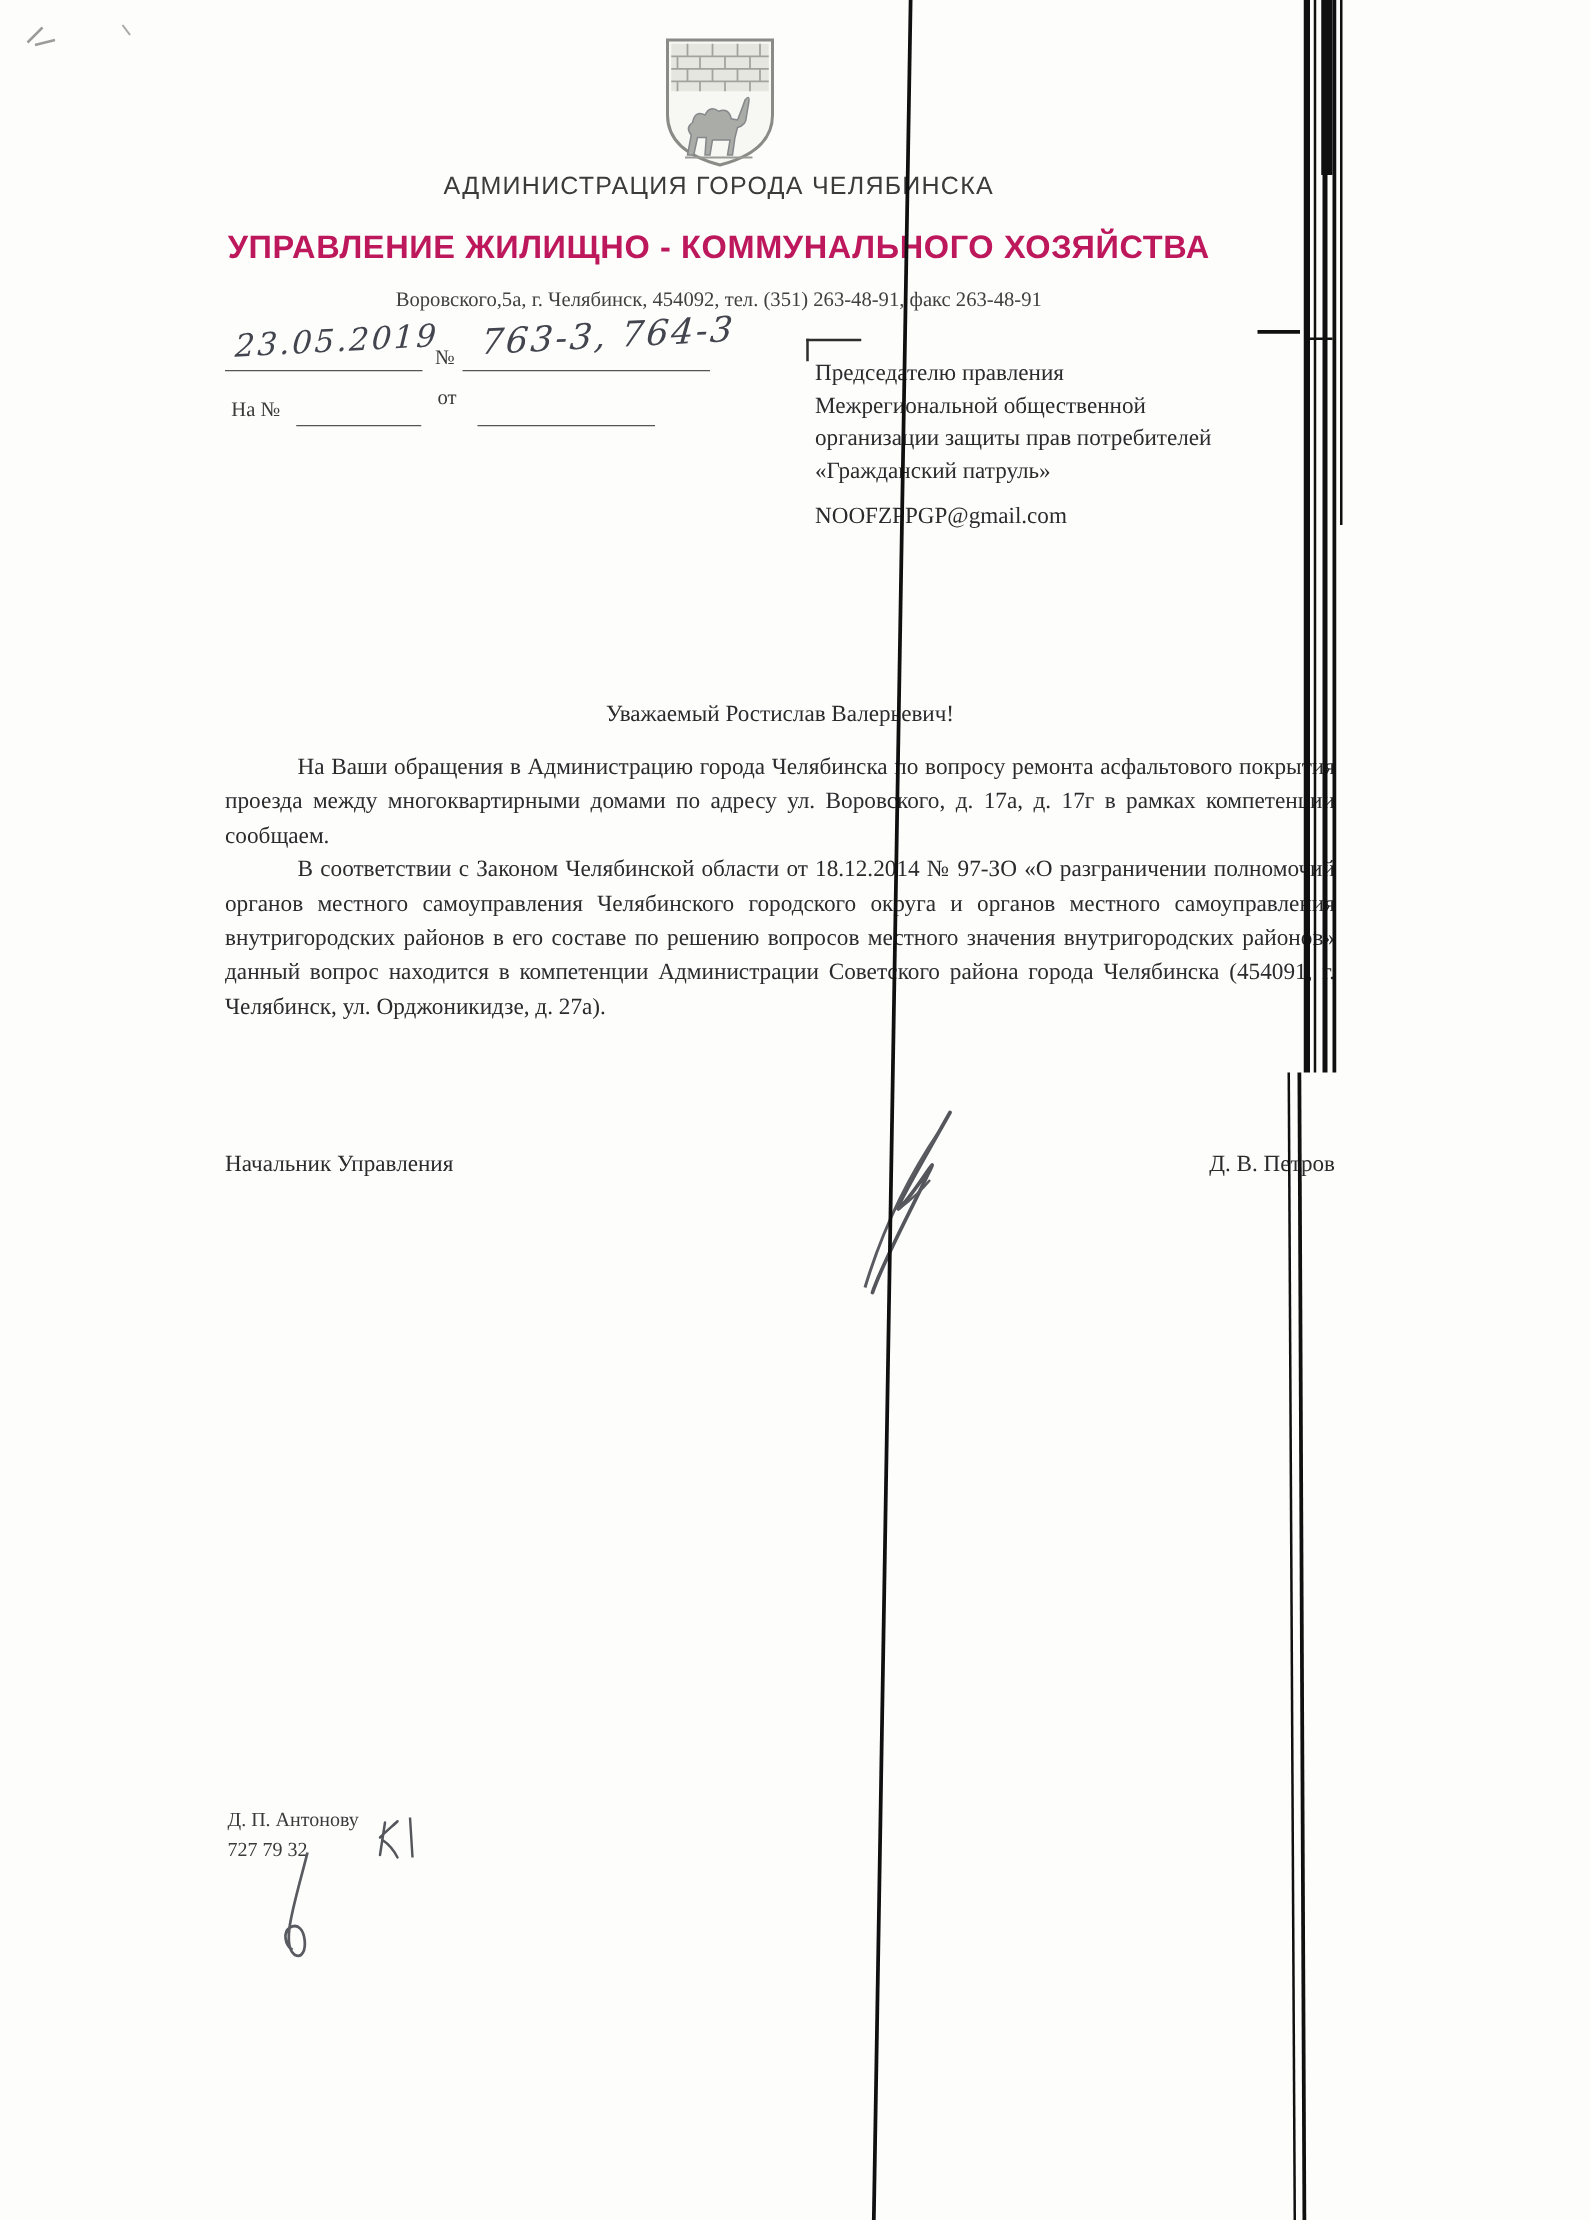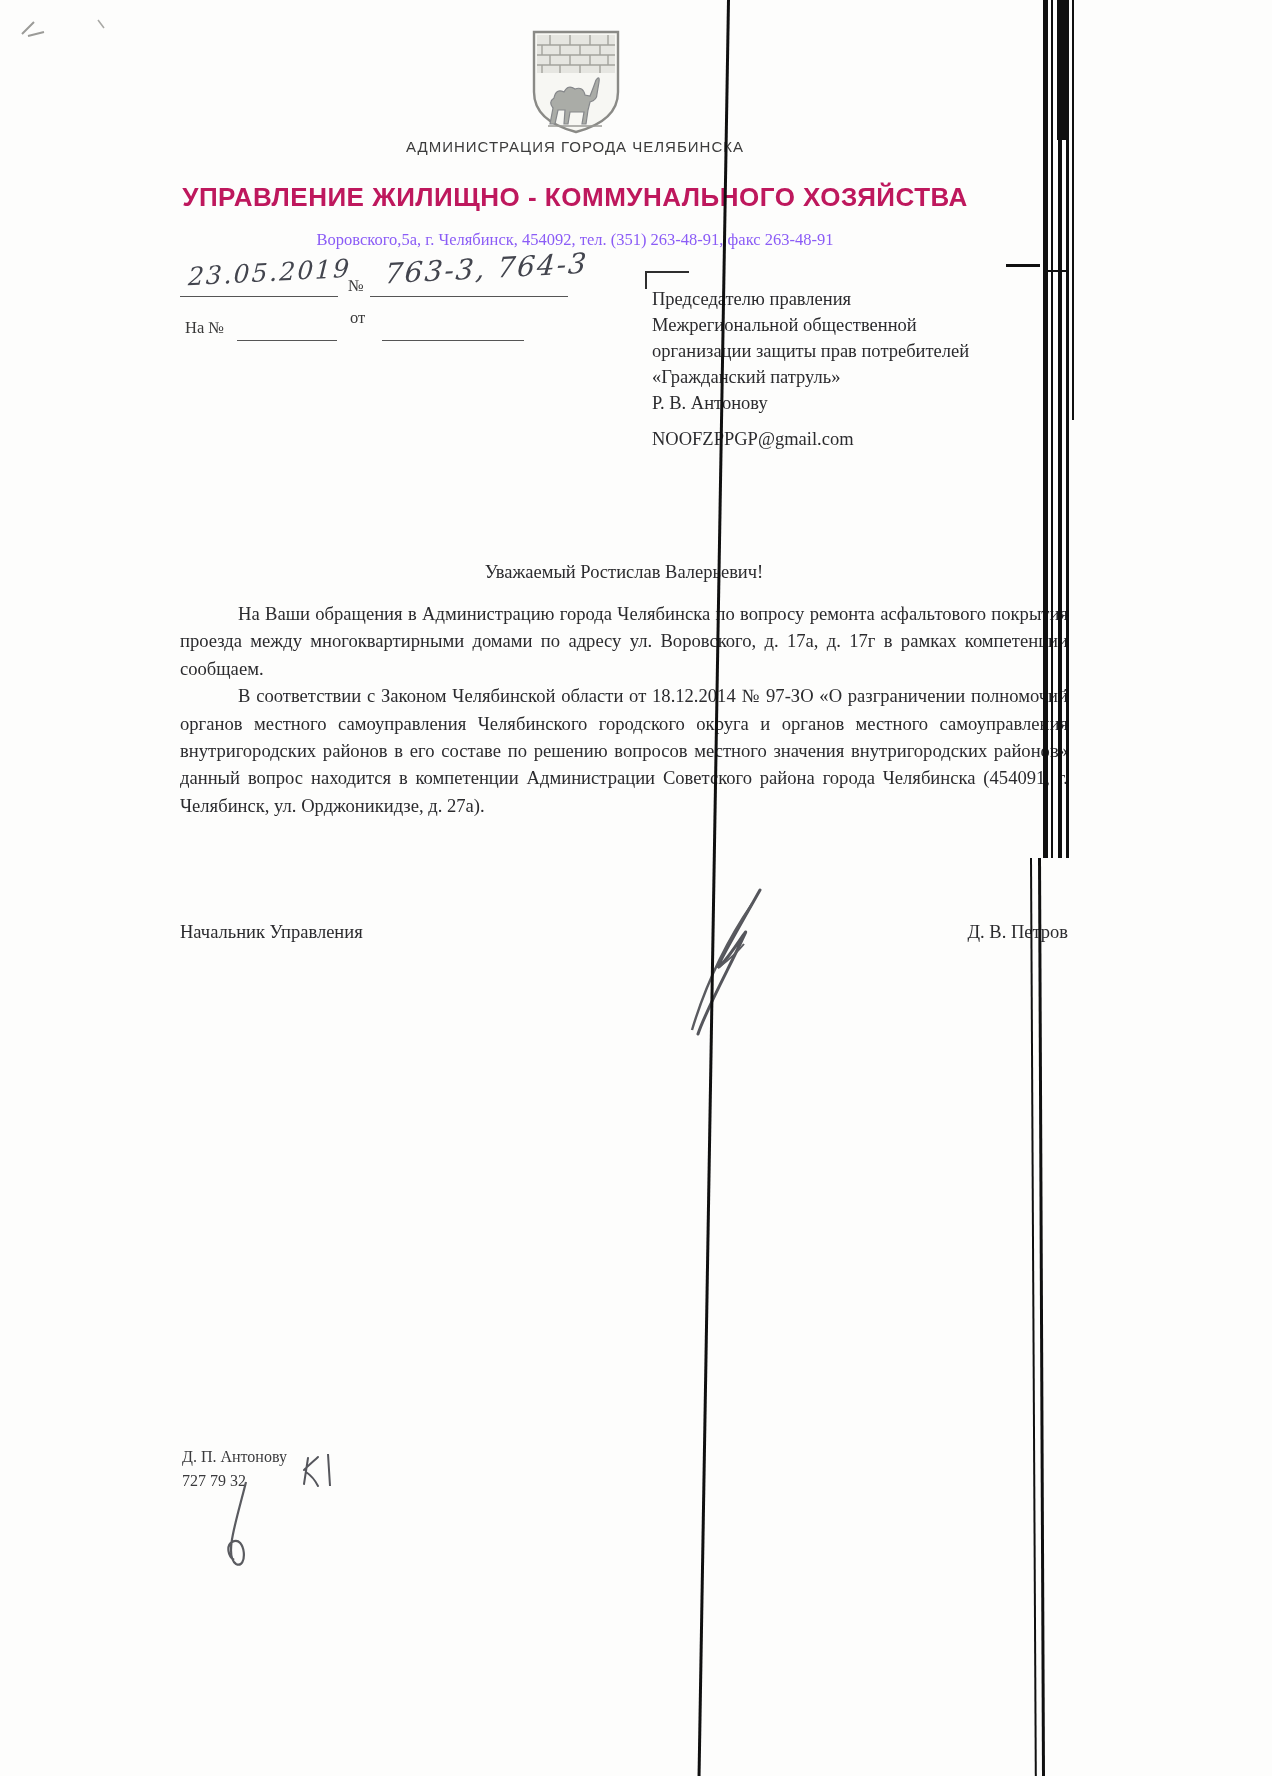--- a/index.html
+++ b/index.html
@@ -10,23 +10,23 @@
   }
   .abs{position:absolute;}
   .sans{font-family:"Liberation Sans",sans-serif;}
   .serif{font-family:"Liberation Serif",serif;}
   .hand{
     font-family:"DejaVu Serif",serif;font-style:italic;
     color:#43454e;letter-spacing:2px;
   }
   .center{text-align:center;}
   .header-block{left:0;width:1150px;}
-  .org-parent{top:138px;font-size:15px;letter-spacing:1px;color:#3b3b3b;}
+  .org-parent{top:138px;font-size:20px;letter-spacing:1px;color:#3b3b3b;}
   .org-name{top:182px;font-size:26px;font-weight:bold;color:#be185d;letter-spacing:.5px;}
-  .contact-line{top:230px;font-size:16.5px;color:#8b5cf6;}
+  .contact-line{top:230px;font-size:16.5px;color:#404040;}
   .blank-line{border-bottom:1.6px solid #555;height:0;}
   .ref-label{font-size:16.5px;color:#3a3a3a;}
   .addressee{
     left:652px;top:286px;width:380px;font-size:18.5px;line-height:26px;color:#2b2b2e;
   }
   .addressee .gap{height:10px;}
   .salutation{left:180px;top:562px;width:888px;font-size:18.5px;color:#2b2b2e;}
   .bodytext{
     left:180px;top:600px;width:888px;font-size:18.6px;line-height:27.4px;
     text-align:justify;color:#2b2b2e;
@@ -94,21 +94,20 @@
   <div class="abs serif ref-label" style="left:350px;top:308px;text-align:center;">от</div>
   <div class="abs blank-line" style="left:382px;top:340px;width:142px;"></div>
 
   <div class="abs corner-bracket"></div>
 
   <div class="abs serif addressee">
     <div>Председателю правления</div>
     <div>Межрегиональной общественной</div>
     <div>организации защиты прав потребителей</div>
     <div>«Гражданский патруль»</div>
-    <div>Р. В. Антонову</div>
     <div class="gap"></div>
     <div>NOOFZPPGP@gmail.com</div>
   </div>
 
   <div class="abs serif center salutation">Уважаемый Ростислав Валерьевич!</div>
 
   <div class="abs bodytext">
     <p>На Ваши обращения в Администрацию города Челябинска по вопросу ремонта асфальтового покрытия проезда между многоквартирными домами по адресу ул. Воровского, д. 17а, д. 17г в рамках компетенции сообщаем.</p>
     <p>В соответствии с Законом Челябинской области от 18.12.2014 № 97-ЗО «О разграничении полномочий органов местного самоуправления Челябинского городского округа и органов местного самоуправления внутригородских районов в его составе по решению вопросов местного значения внутригородских районов» данный вопрос находится в компетенции Администрации Советского района города Челябинска (454091, г. Челябинск, ул. Орджоникидзе, д. 27а).</p>
   </div>

